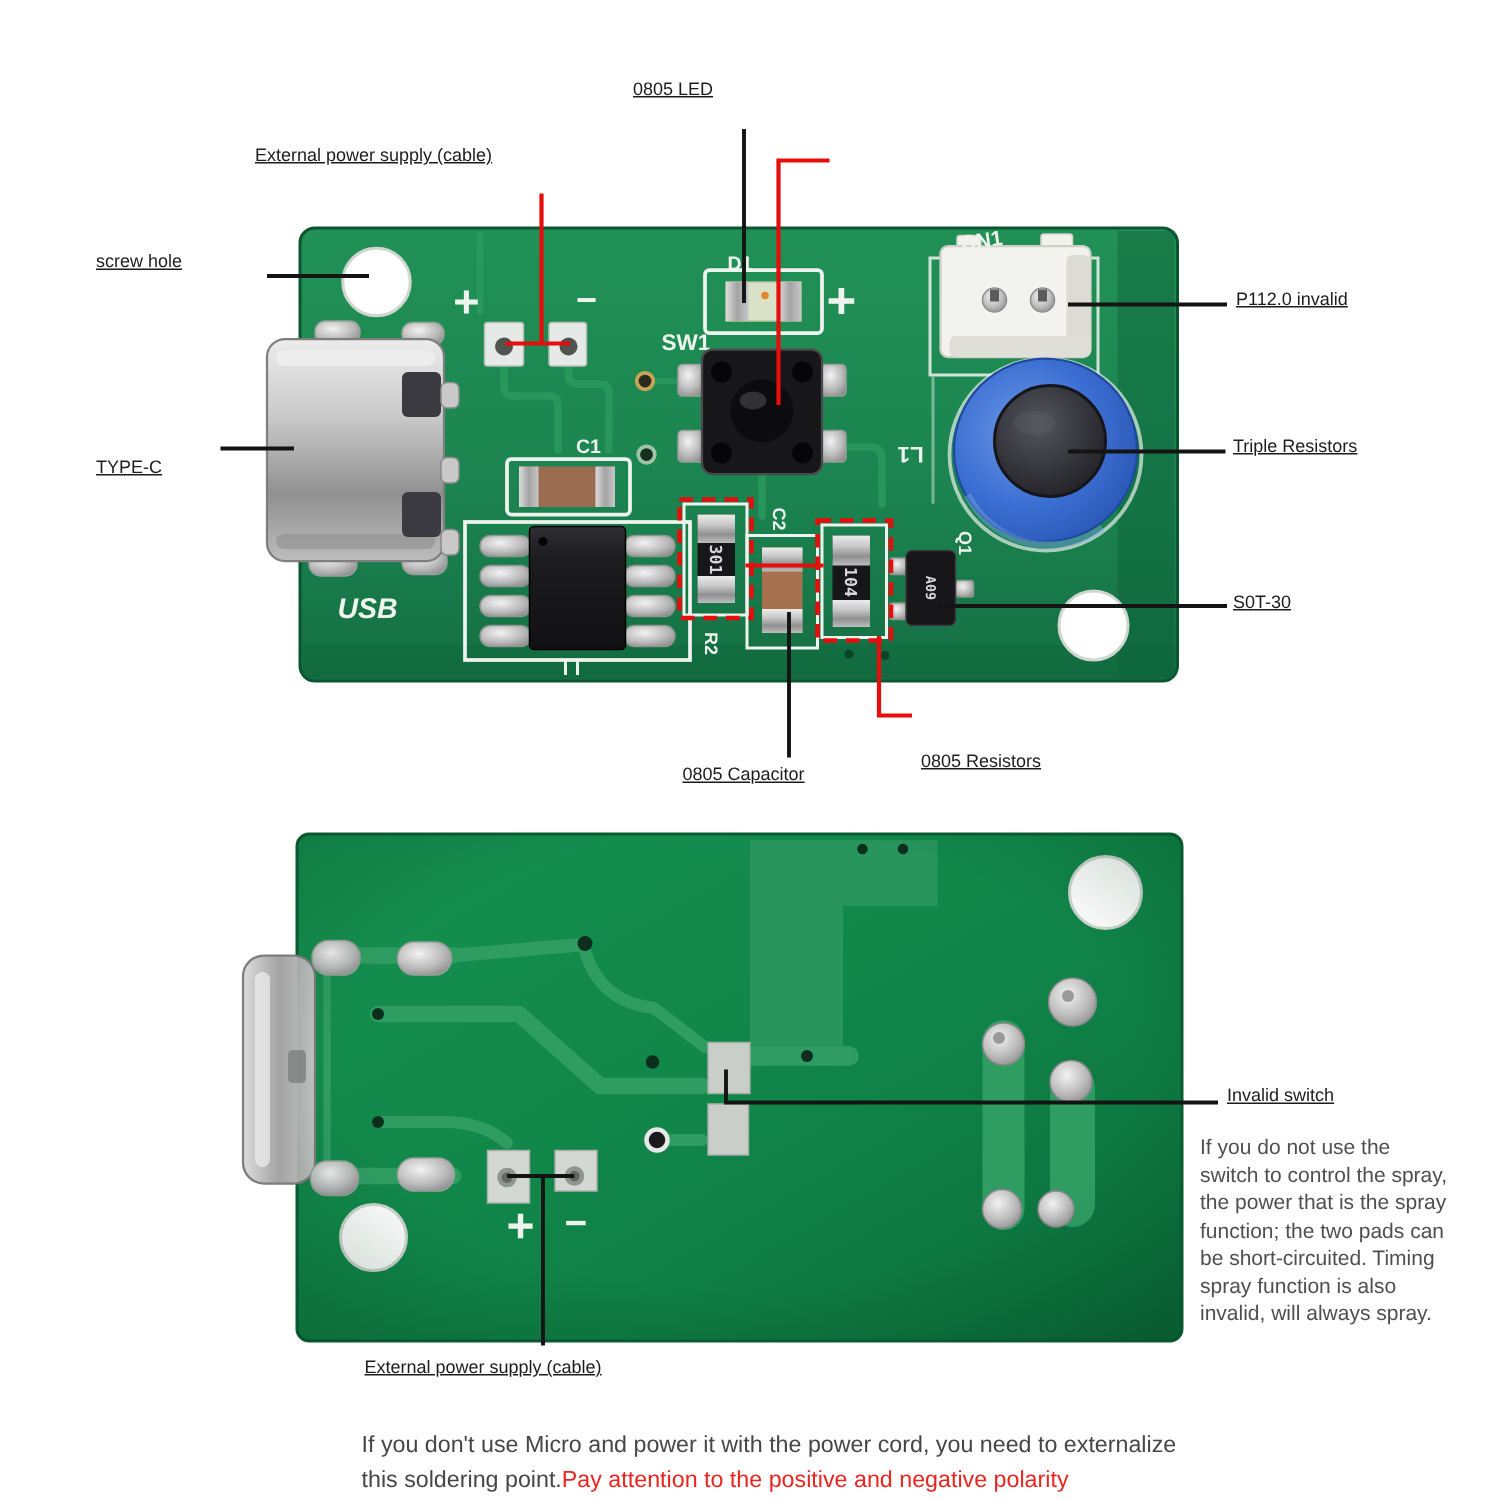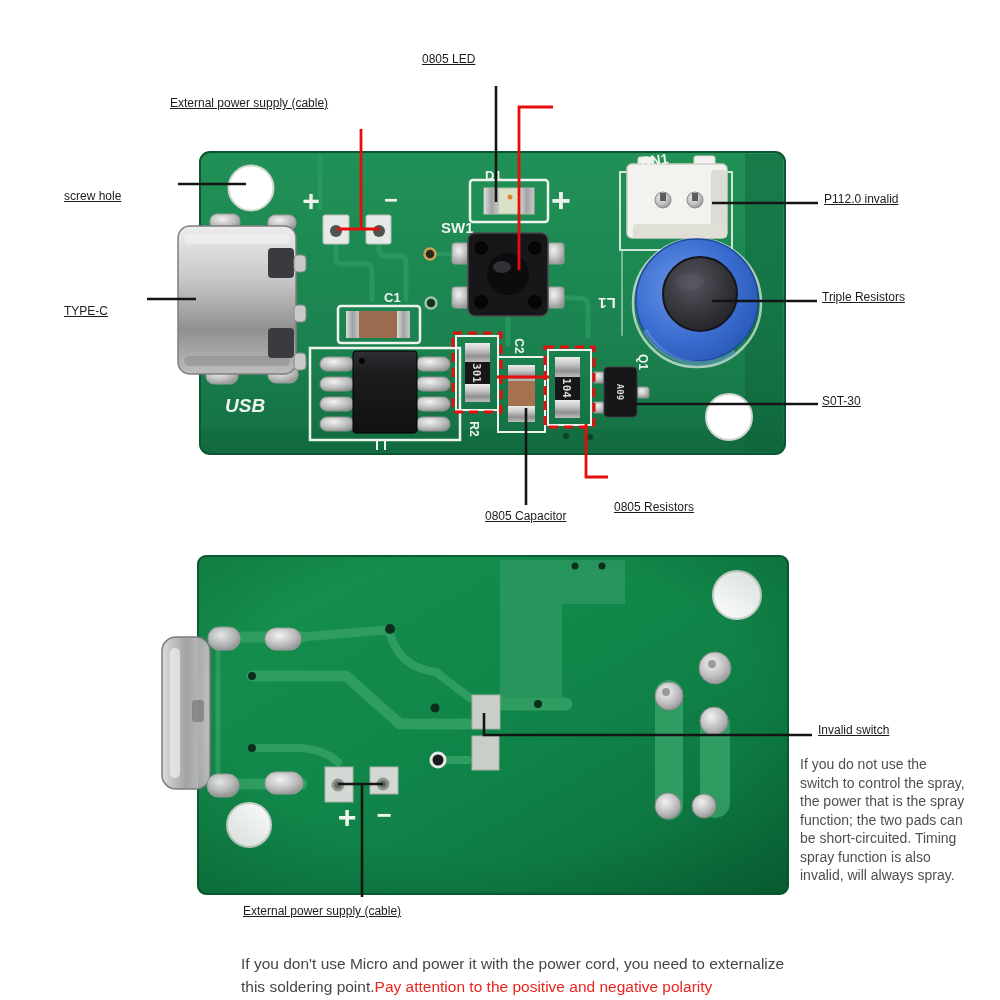--- a/index.html
+++ b/index.html
@@ -314,27 +314,27 @@
     <path d="M586,424 V477 H608"></path>
   </g>
   <g stroke="#e60d0d" stroke-width="3" fill="none" stroke-dasharray="9 6">
     <rect x="453" y="333" width="48" height="79"></rect>
     <rect x="545" y="347" width="49" height="80"></rect>
   </g>
 </svg>
 
 <div class="callout" style="left:422px;top:52px;">0805 LED</div>
 <div class="callout" style="left:170px;top:96px;">External power supply (cable)</div>
-<div class="callout" style="left:64px;top:189px;">screw hole</div>
+<div class="callout" style="left:64px;top:167px;">screw hole</div>
 <div class="callout" style="left:824px;top:192px;">P112.0 invalid</div>
 <div class="callout" style="left:64px;top:287px;margin-top:17px;">TYPE-C</div>
 <div class="callout" style="left:822px;top:290px;">Triple Resistors</div>
 <div class="callout" style="left:822px;top:394px;">S0T-30</div>
 <div class="callout" style="left:614px;top:466px;margin-top:34px;">0805 Resistors</div>
-<div class="callout" style="left:485px;top:509px;text-align:right;">0805 Capacitor</div>
+<div class="callout" style="left:455px;top:509px;text-align:right;">0805 Capacitor</div>
 <div class="callout" style="left:818px;top:723px;">Invalid switch</div>
 <div class="para" style="left:800px;top:755px;">If you do not use the
 switch to control the spray,
 the power that is the spray
 function; the two pads can
 be short-circuited. Timing
 spray function is also
 invalid, will always spray.</div>
 <div class="callout" style="left:243px;top:904px;">External power supply (cable)</div>
 <div class="note" style="left:241px;top:978px;"><span>this soldering point.</span><span class="red">Pay attention to the positive and negative polarity</span></div>

